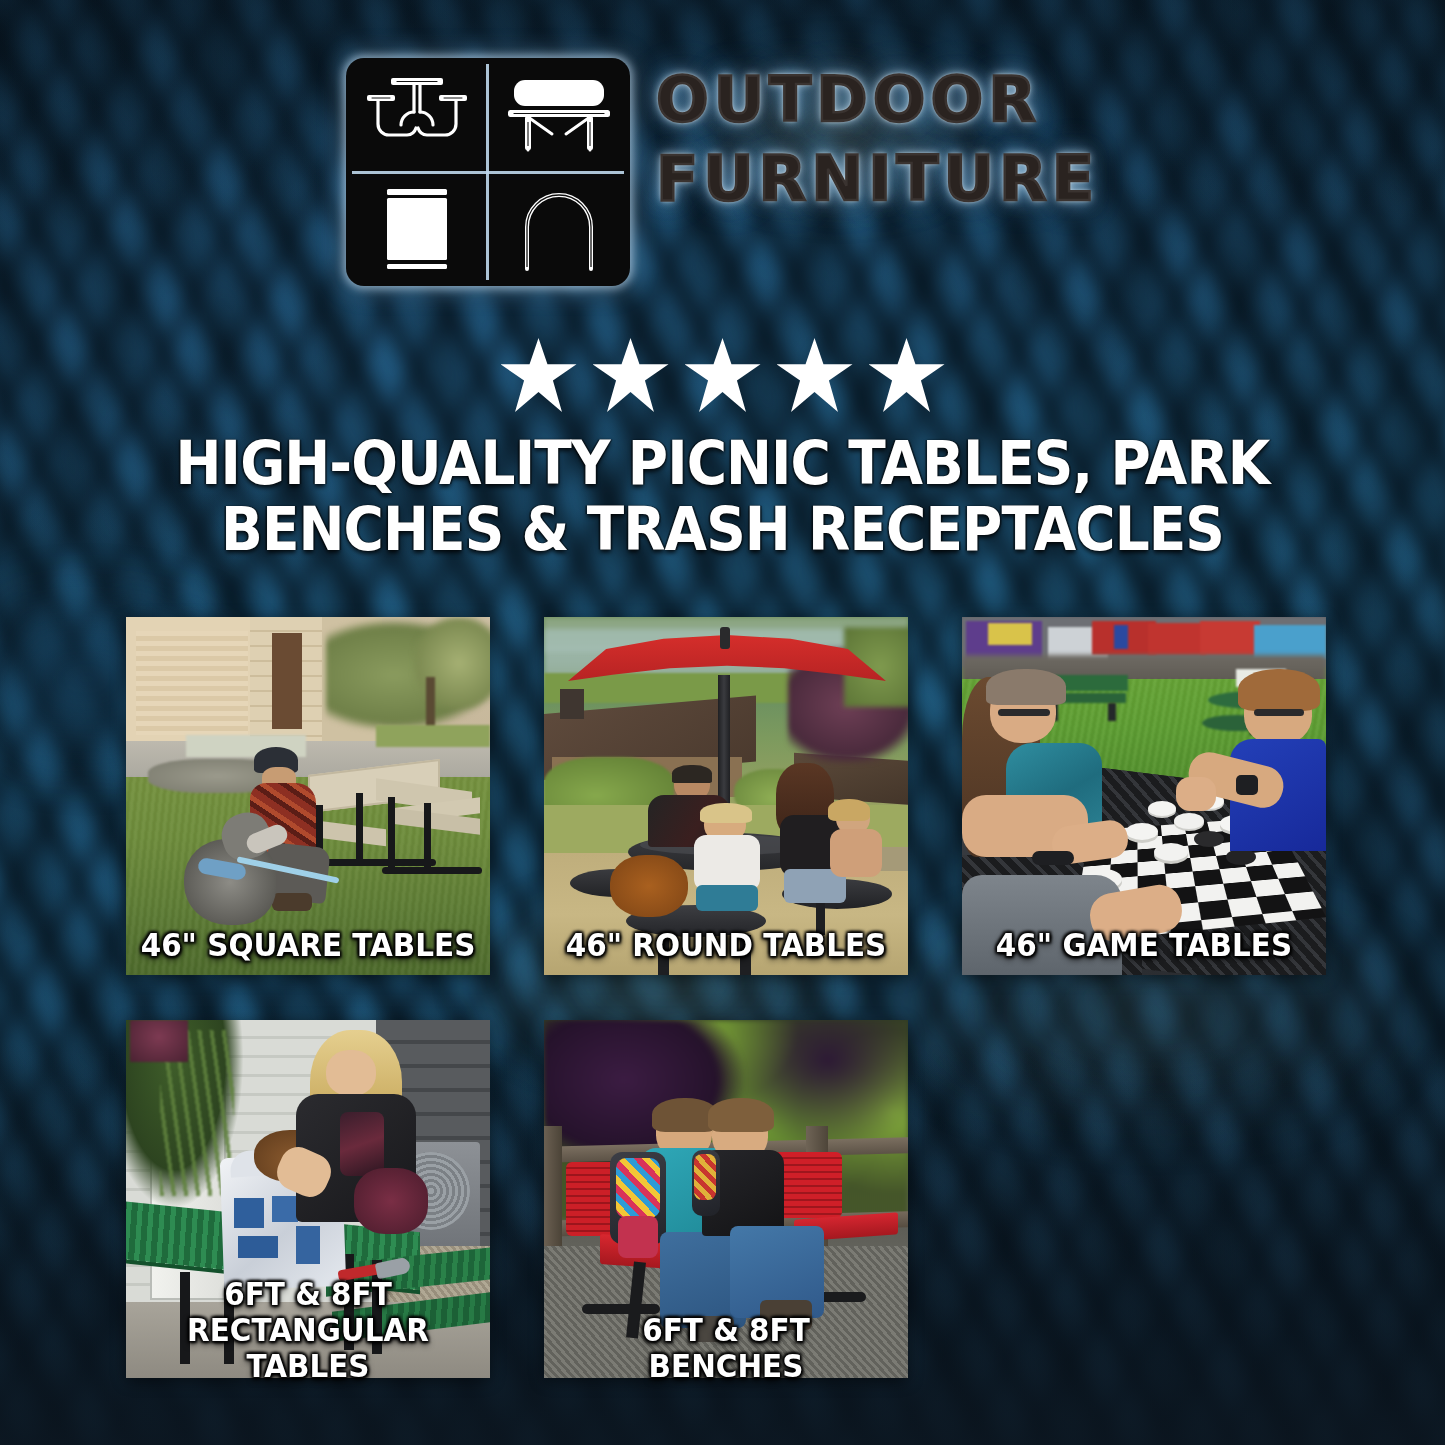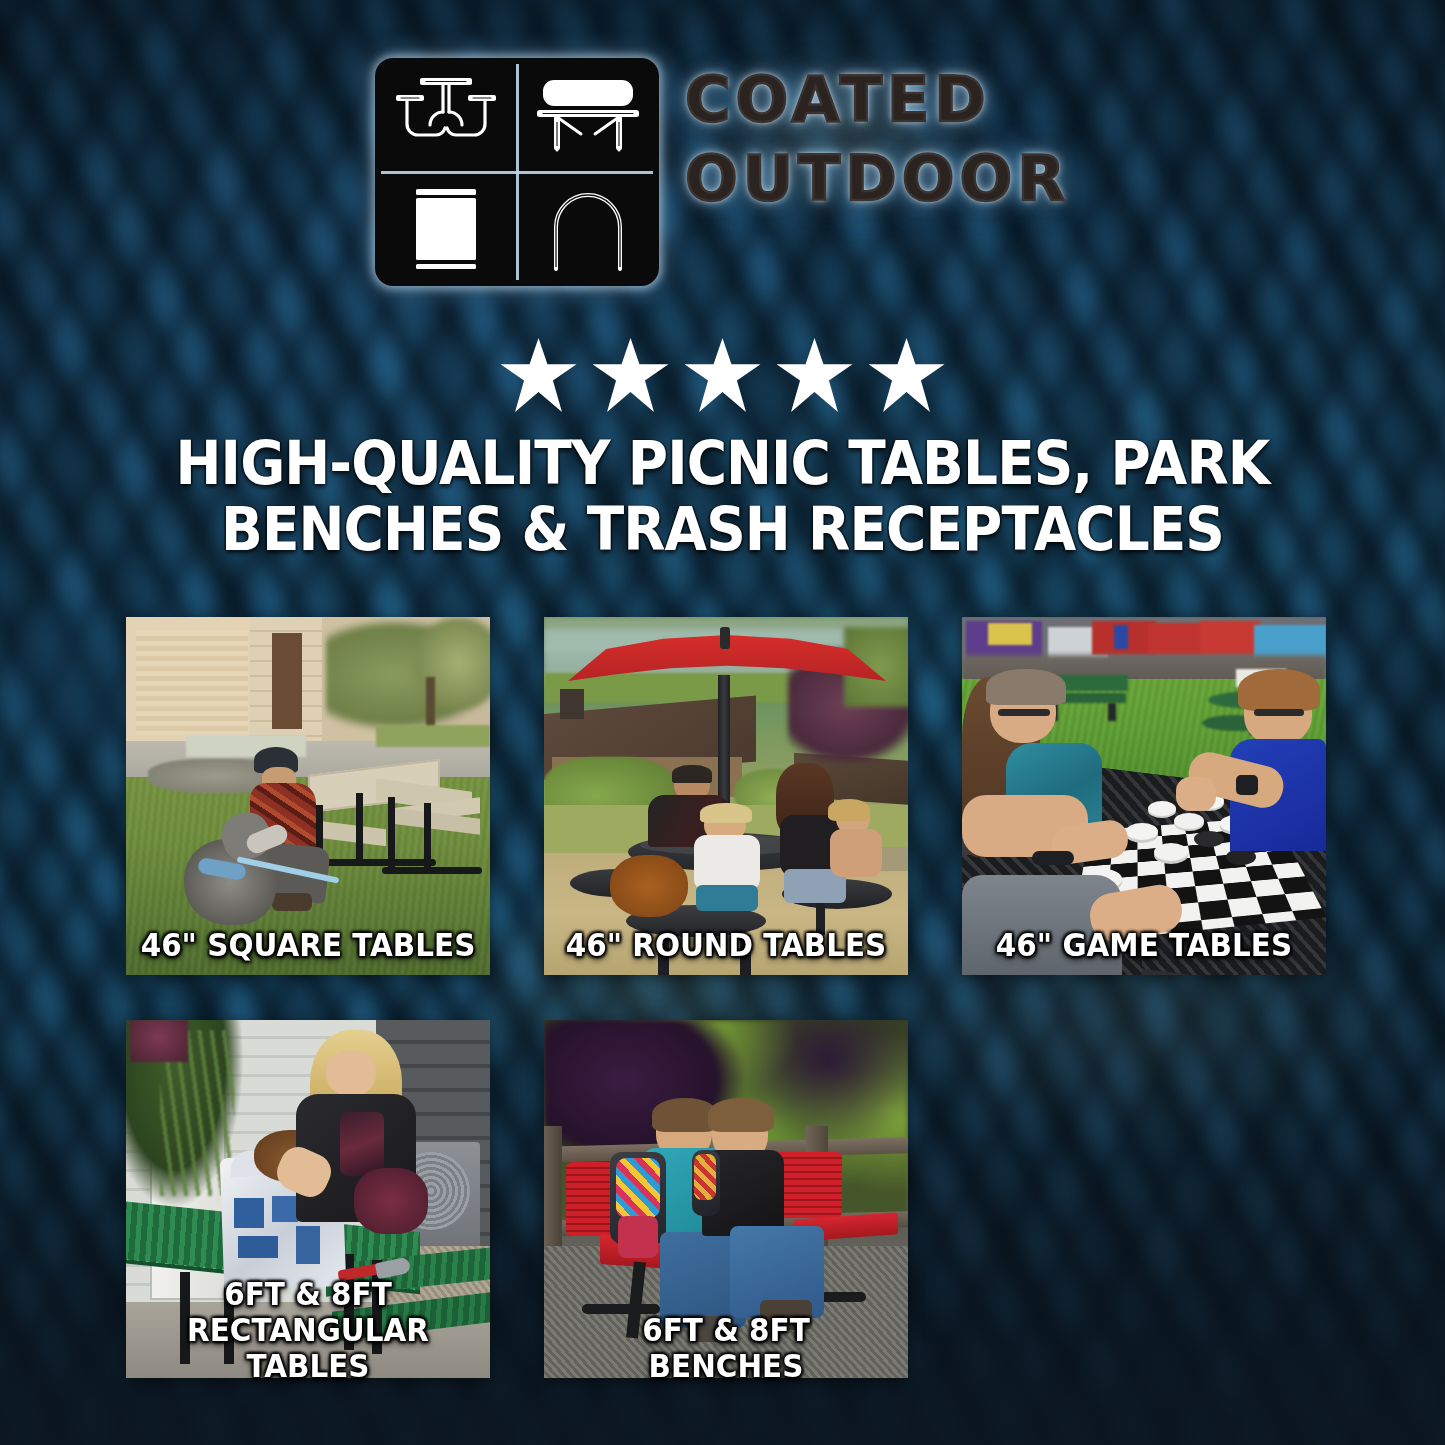--- a/index.html
+++ b/index.html
@@ -296,22 +296,22 @@
               <path d="M14 86 V44 a32 32 0 0 1 64 0 V86"></path>
             </g>
             <g fill="none" stroke="#111" stroke-width="1.3">
               <path d="M14 84 V44 a32 32 0 0 1 64 0 V84"></path>
             </g>
           </svg>
         </div>
       </div>
 
       <div class="logo-type">
-        <span>COATED</span>
         <span>OUTDOOR</span>
+        <span>FURNITURE</span>
       </div>
     </div>
 
     <div class="stars">
       <div class="star"></div>
       <div class="star"></div>
       <div class="star"></div>
       <div class="star"></div>
       <div class="star"></div>
     </div>

